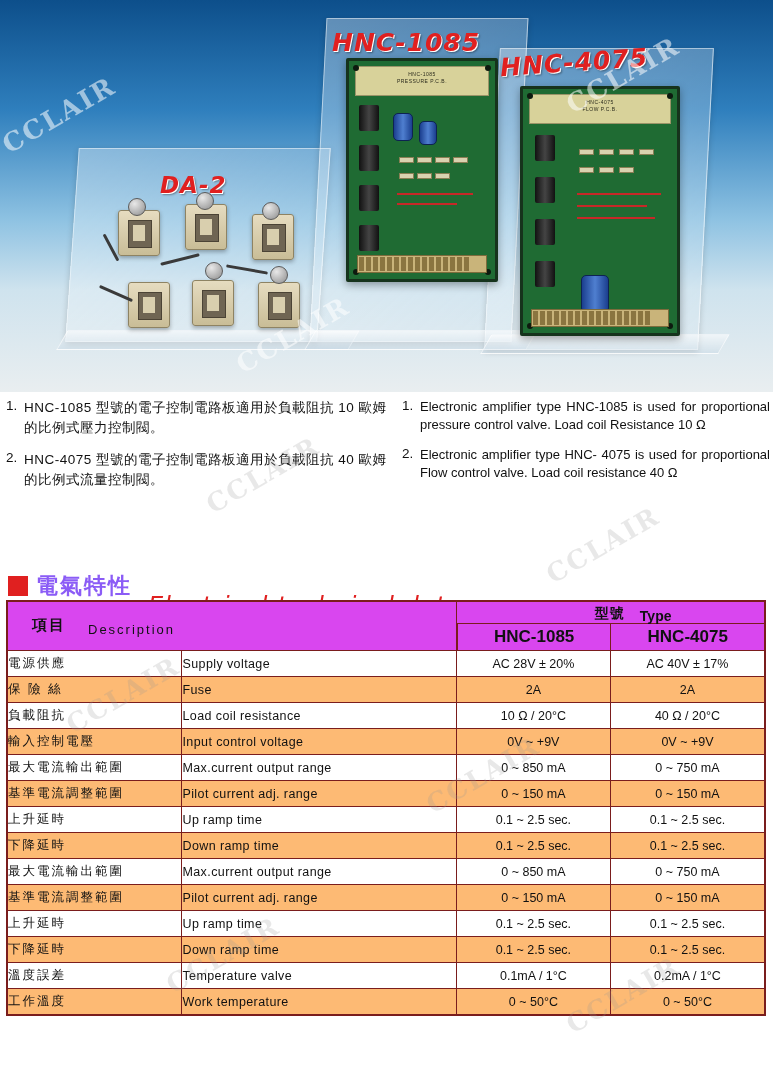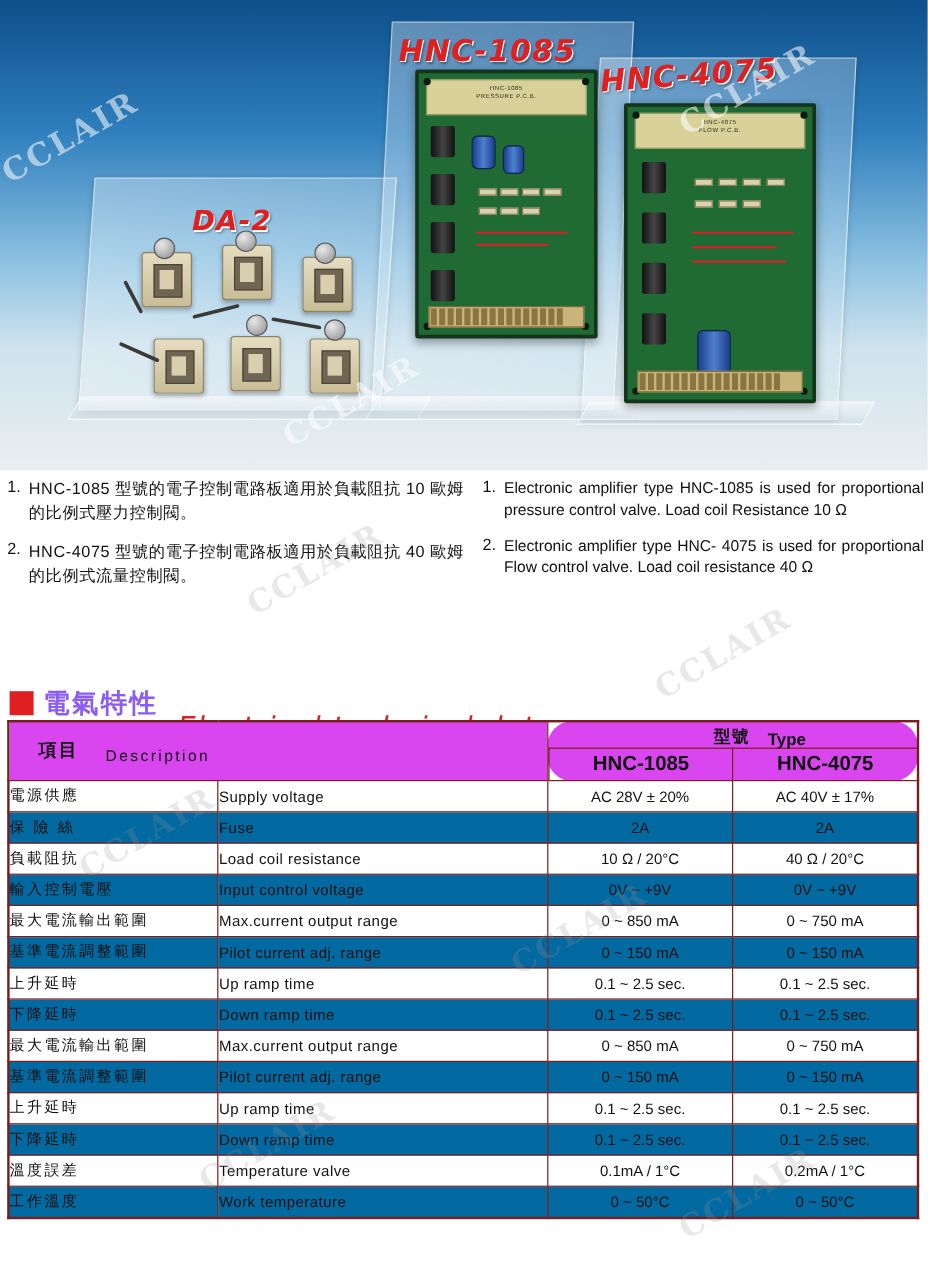--- a/index.html
+++ b/index.html
@@ -105,28 +105,28 @@
     position:absolute;left:6px;top:600px;width:760px;
     border-collapse:collapse;border:2px solid #7a1d1d;
     font-size:12.5px;color:#111;background:#fff;
   }
   table.spec td,table.spec th{border:1px solid #7a1d1d;padding:0;}
   .hdr{background:#d946ef;height:48px;}
   .hdr .type-cell{text-align:center;font-size:17px;font-weight:bold;}
   .hdr-desc{position:relative;height:48px;}
   .hdr-desc .cn{position:absolute;left:24px;top:14px;font-size:15px;font-weight:bold;letter-spacing:2px;}
   .hdr-desc .en{position:absolute;left:80px;top:20px;font-size:13px;}
-  .hdr-type{position:relative;border-radius:21px;}
+  .hdr-type{position:relative;}
   .hdr-type .cn{position:absolute;right:52px;top:4px;font-size:14px;font-weight:bold;letter-spacing:1px;}
   .hdr-type .en{position:absolute;right:10px;top:8px;font-size:14px;}
   .row td{height:25px;}
   .c-cn{width:170px;padding-left:22px;letter-spacing:2px;font-size:12.5px;}
   .c-en{width:268px;padding-left:12px;letter-spacing:.4px;}
   .c-val{width:150px;text-align:center;}
-  .rowshade td{background:#0369a1;}
+  .rowshade td{background:#fdba74;}
 
   
   .wm{
     position:absolute;font-family:"DejaVu Serif", serif;font-weight:bold;
     color:rgba(255,255,255,.55);font-size:26px;letter-spacing:2px;
     transform:rotate(-30deg);pointer-events:none;white-space:nowrap;
   }
   .wm.dark{color:rgba(150,150,150,.22);}
 </style>
 </head>

